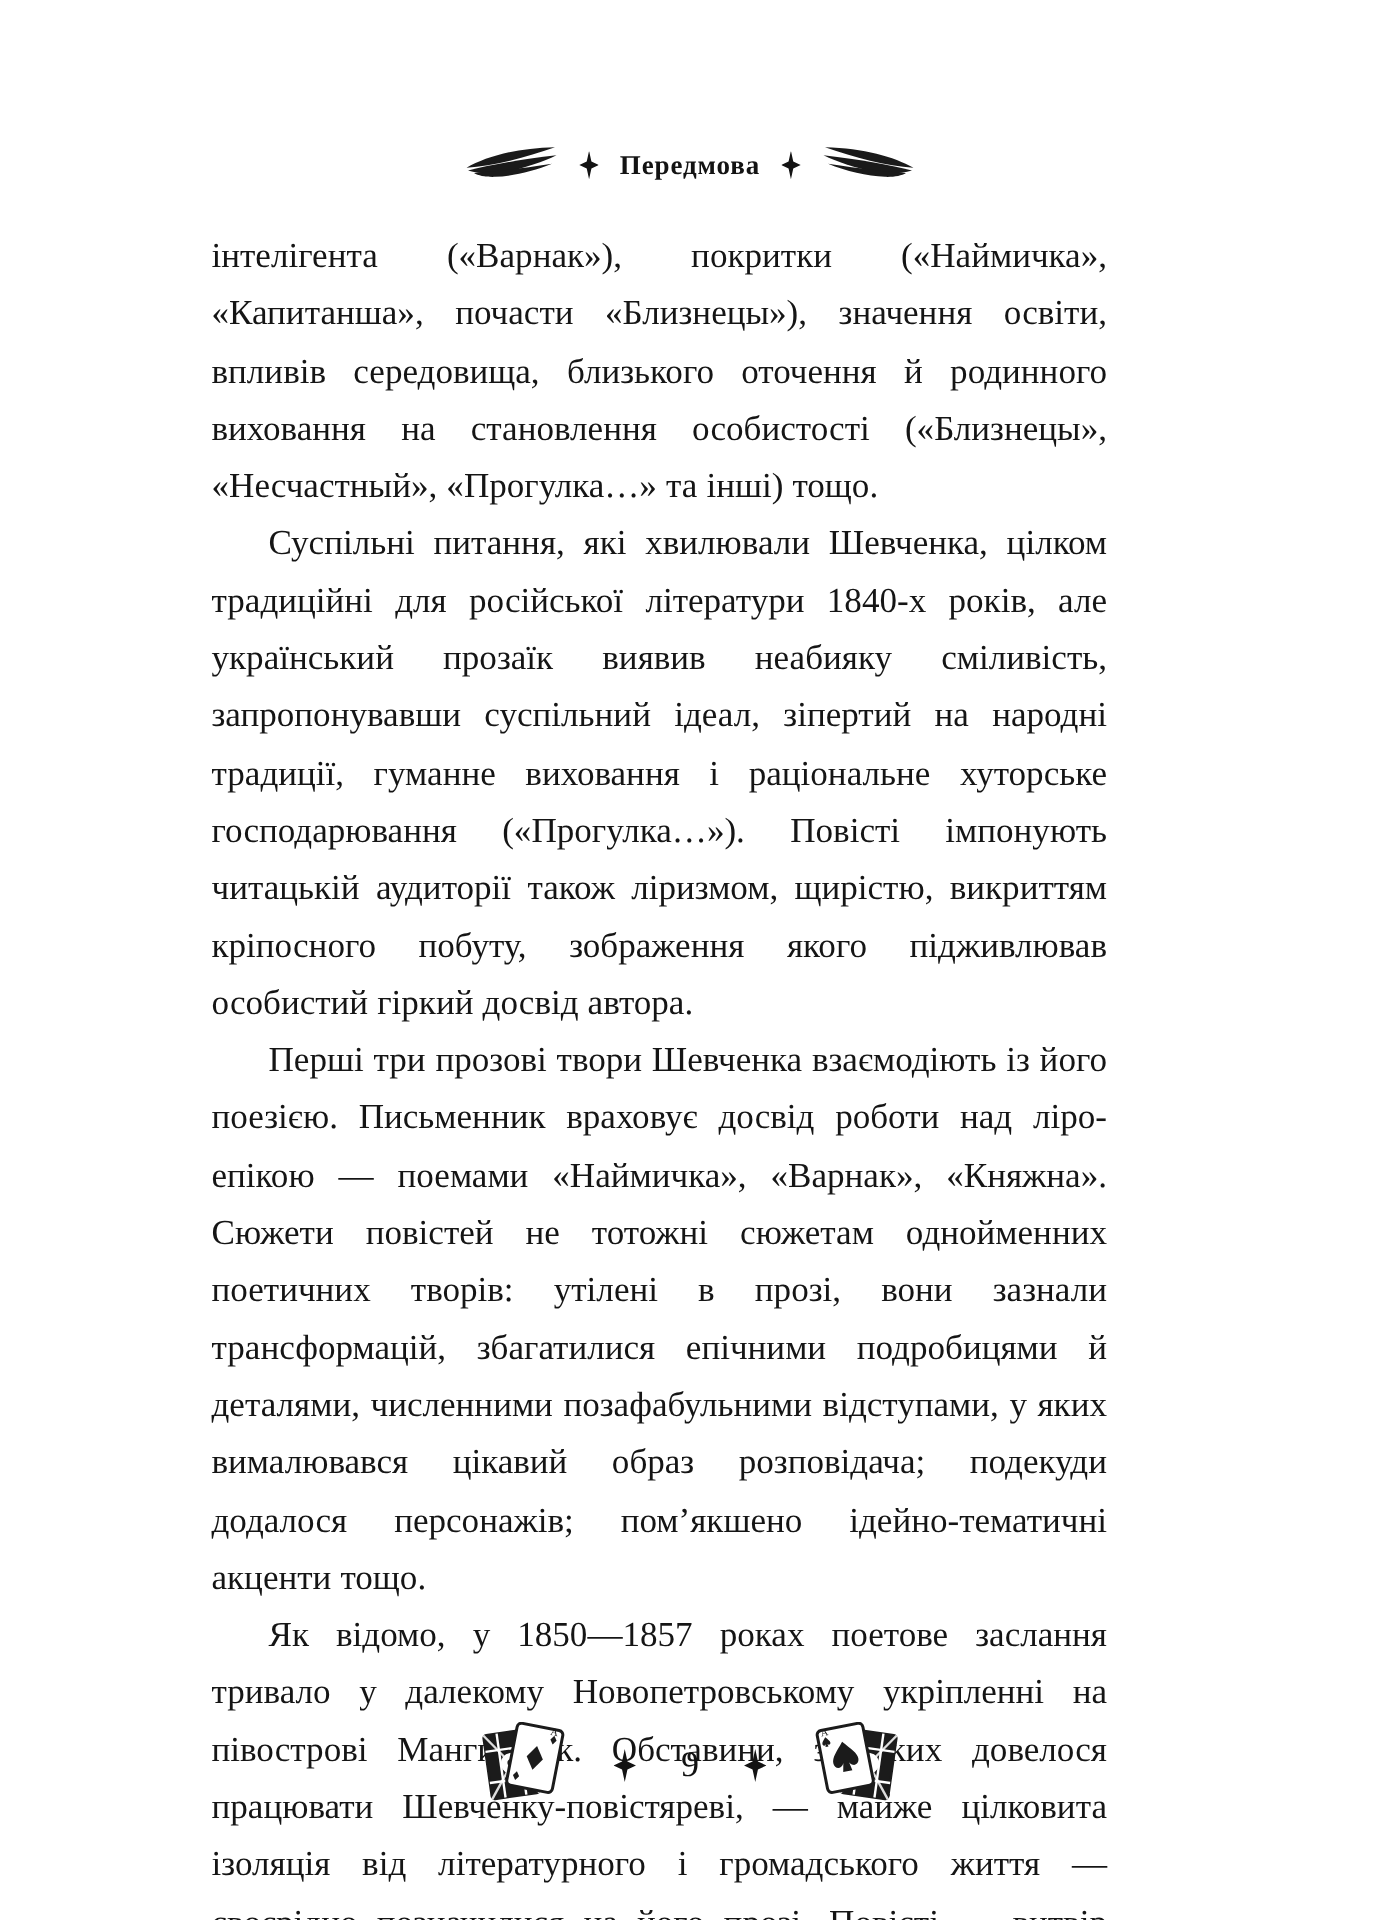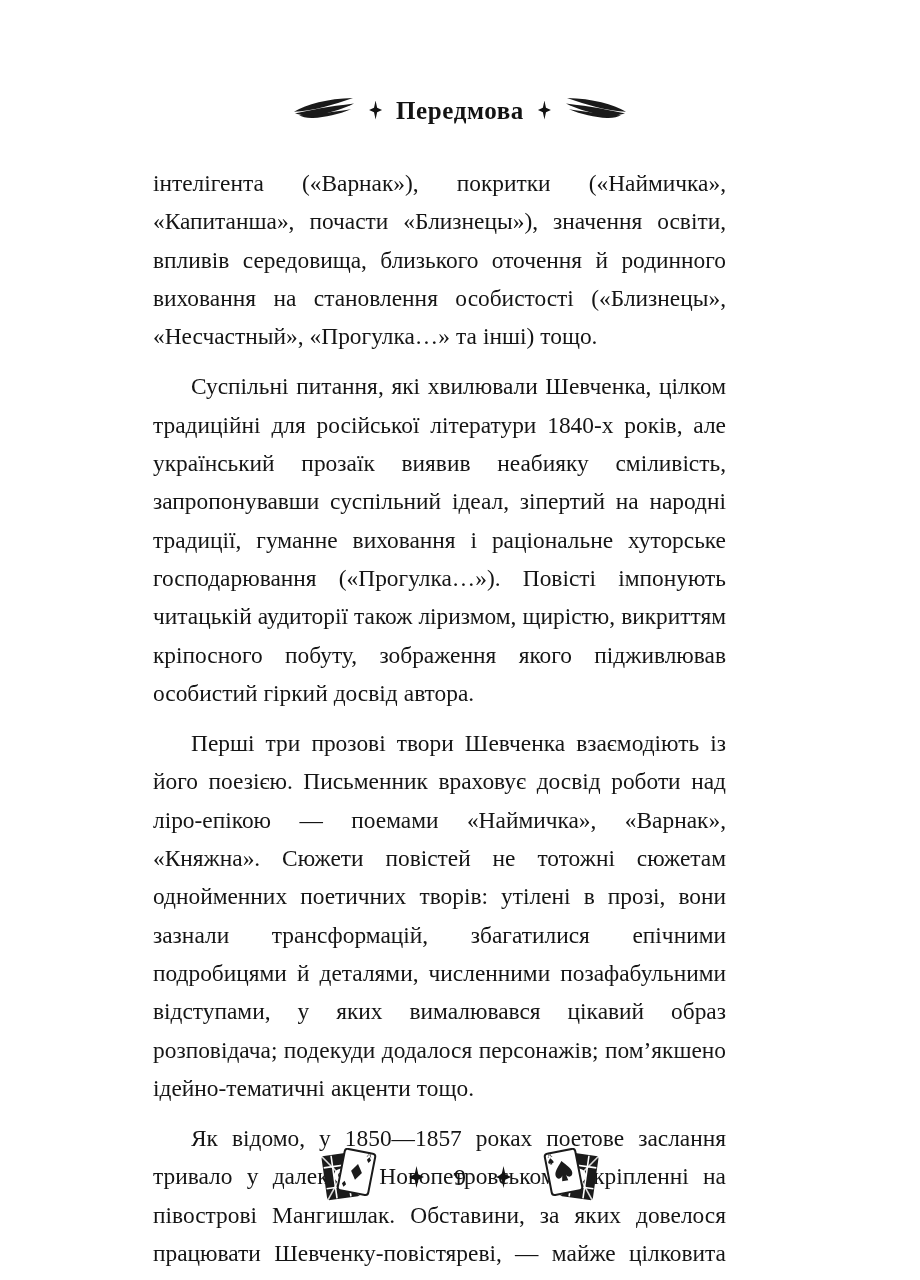--- a/index.html
+++ b/index.html
@@ -31,21 +31,21 @@
     width: 920px;
     height: 36px;
     display: flex;
     align-items: center;
     justify-content: center;
     gap: 14px;
   }
 
   .head-title {
     font-family: "Liberation Serif", "DejaVu Serif", serif;
-    font-size: 25px;
+    font-size: 18px;
     font-weight: 700;
     letter-spacing: 0.6px;
     color: #131313;
     white-space: nowrap;
     line-height: 1;
   }
 
   
   .diamond {
     display: inline-block;
@@ -72,21 +72,21 @@
     line-height: 38.3px;
     text-align: justify;
     text-justify: inter-word;
     color: #151515;
     -webkit-hyphens: none;
     hyphens: none;
     word-spacing: 0.2px;
   }
 
   .body-text p {
-    margin: 12px;
+    margin: 0;
     text-indent: 38px;
     text-align: justify;
   }
   .body-text p.no-indent {
     text-indent: 0;
   }
   
   .body-text p:last-child {
     text-align: justify;
   }

